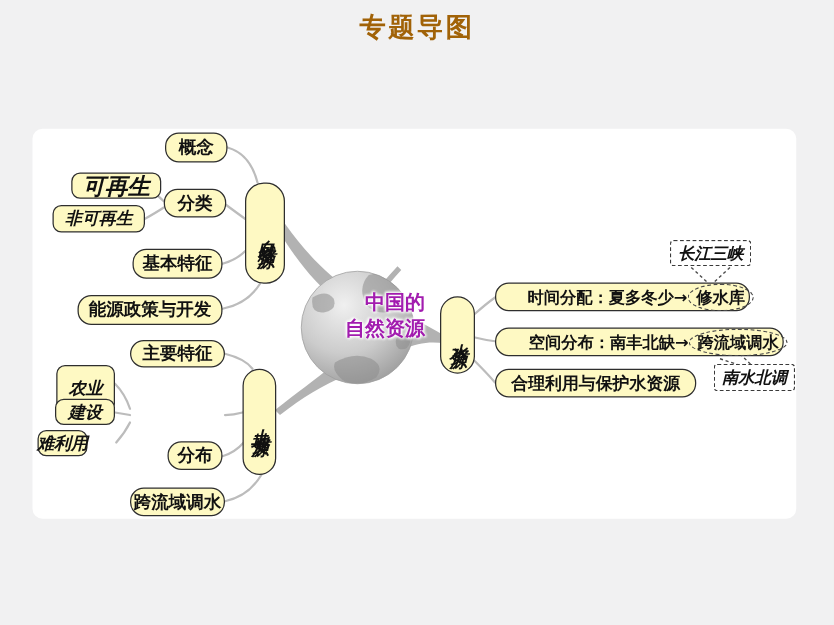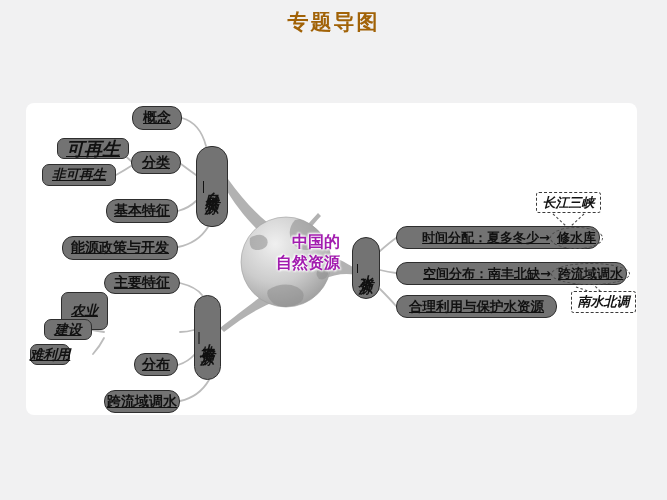--- a/index.html
+++ b/index.html
@@ -1,21 +1,21 @@
 <!DOCTYPE html>
 <html><head>
 <meta charset="utf-8">
 <style>
   html,body{margin:0;padding:0;}
   body{background:#e9e9ea;font-family:"DejaVu Sans",sans-serif;}
   #stage{position:relative;width:667px;height:500px;background:#f1f1f2;overflow:hidden;}
   #panel{position:absolute;left:26px;top:103px;width:611px;height:312px;background:#ffffff;border-radius:8px;z-index:0;}
   #title{position:absolute;left:0;top:8px;width:667px;text-align:center;font-size:21px;font-weight:bold;letter-spacing:2px;color:#a16207;z-index:2;}
   #wires{position:absolute;left:0;top:0;width:667px;height:500px;z-index:1;pointer-events:none;}
-  .node{position:absolute;background:#737373;border:1.5px solid #2e2e2e;border-radius:11px;display:flex;align-items:center;justify-content:center;font-weight:bold;font-size:14px;color:#111;box-sizing:border-box;white-space:nowrap;z-index:2;font-family:"DejaVu Sans",sans-serif;text-decoration:underline;}
+  .node{position:absolute;background:#fef9c3;border:1.5px solid #2e2e2e;border-radius:11px;display:flex;align-items:center;justify-content:center;font-weight:bold;font-size:14px;color:#111;box-sizing:border-box;white-space:nowrap;z-index:2;font-family:"DejaVu Sans",sans-serif;}
   .hand{font-family:"DejaVu Serif",serif;font-style:italic;font-weight:600;}
   .vlabel{writing-mode:vertical-rl;text-orientation:upright;border-radius:15px;letter-spacing:3px;font-size:14px;padding:3px 0;}
   .rbox{font-size:13px;justify-content:flex-end;padding:0 4px;overflow:visible;}
   .oval{border:1.3px dashed #4a4a4a;border-radius:50%;padding:1px 6px;margin:-2px -8px -2px 0;background:transparent;}
   .dashedbox{position:absolute;background:#fff;border:1.2px dashed #3a3a3a;border-radius:3px;display:flex;align-items:center;justify-content:center;font-size:13px;color:#111;box-sizing:border-box;white-space:nowrap;z-index:2;}
   #center-label{position:absolute;left:232px;top:231px;width:108px;text-align:right;z-index:3;color:#a21caf;font-weight:800;line-height:1.32;
     text-shadow:0 0 3px #fff,0 0 3px #fff,1px 1px 2px #fff,-1px -1px 2px #fff;}
   #center-label .l1{display:block;font-size:16px;}
   #center-label .l2{display:block;font-size:16px;}
 </style>
@@ -92,21 +92,21 @@
   <div class="node vlabel hand" style="left:196px;top:146px;width:32px;height:81px;">自然资源</div>
   <div class="node" style="left:132px;top:106px;width:50px;height:24px;">概念</div>
   <div class="node" style="left:131px;top:151px;width:50px;height:23px;">分类</div>
   <div class="node hand" style="left:57px;top:138px;width:72px;height:21px;border-radius:7px;font-size:18px;">可再生</div>
   <div class="node hand" style="left:42px;top:164px;width:74px;height:22px;border-radius:7px;font-size:13.5px;">非可再生</div>
   <div class="node" style="left:106px;top:199px;width:72px;height:24px;">基本特征</div>
   <div class="node" style="left:62px;top:236px;width:116px;height:24px;">能源政策与开发</div>
 
   <div class="node vlabel hand" style="left:194px;top:295px;width:27px;height:85px;">土地资源</div>
   <div class="node" style="left:104px;top:272px;width:76px;height:22px;">主要特征</div>
-  <div class="node hand" style="left:45px;top:292px;width:47px;height:38px;border-radius:7px;font-size:13.5px;margin-left:16px;">农业</div>
+  <div class="node hand" style="left:45px;top:292px;width:47px;height:38px;border-radius:7px;font-size:13.5px;">农业</div>
   <div class="node hand" style="left:44px;top:319px;width:48px;height:21px;border-radius:7px;font-size:13.5px;">建设</div>
   <div class="node hand" style="left:30px;top:344px;width:40px;height:21px;border-radius:7px;font-size:13.5px;">难利用</div>
   <div class="node" style="left:134px;top:353px;width:44px;height:23px;">分布</div>
   <div class="node" style="left:104px;top:390px;width:76px;height:23px;">跨流域调水</div>
 
   <div class="node vlabel hand" style="left:352px;top:237px;width:28px;height:62px;">水资源</div>
 
   <div class="node rbox" style="left:396px;top:226px;width:204px;height:23px;">
     <span>时间分配：夏多冬少→</span>
       <span class="oval">修水库</span>

